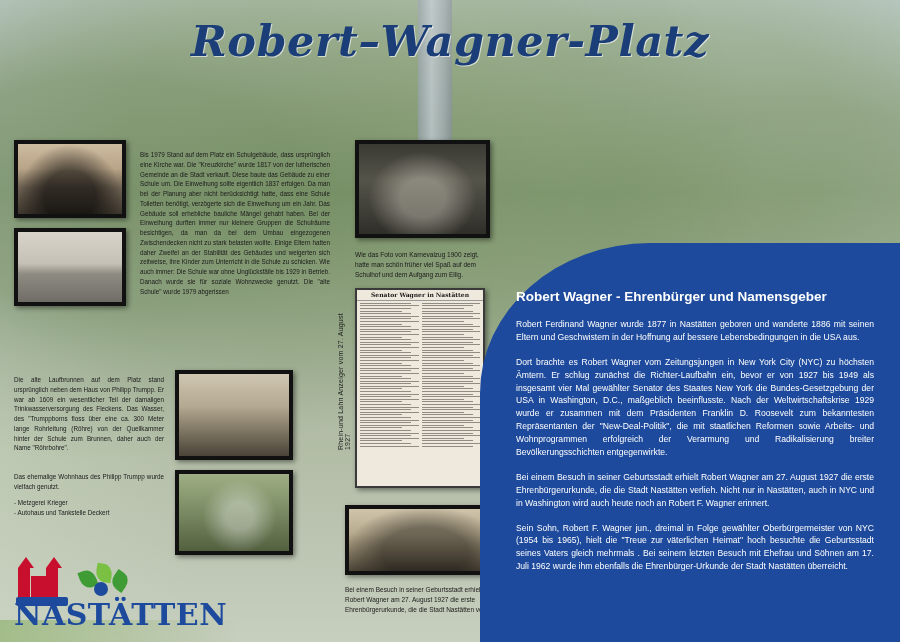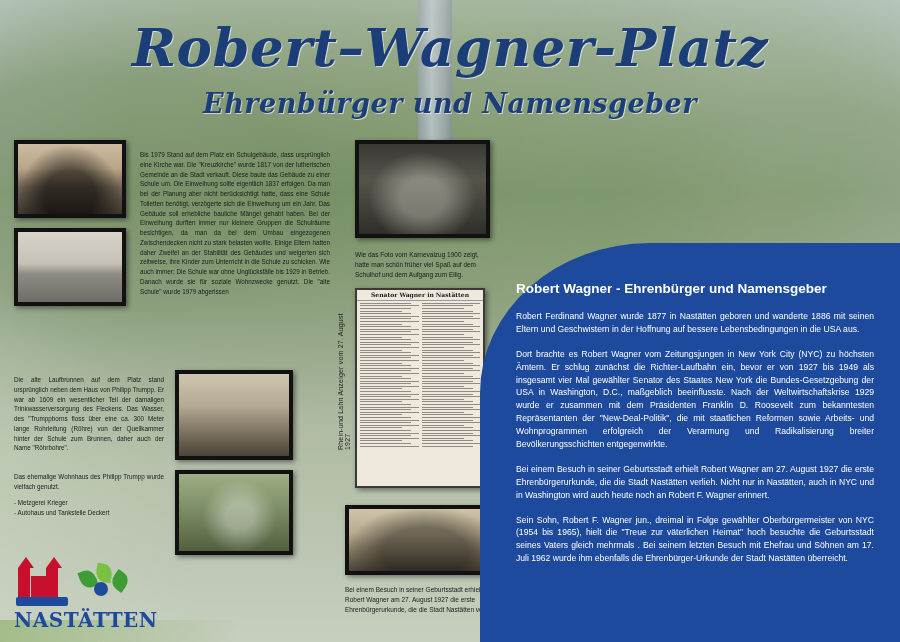--- a/index.html
+++ b/index.html
@@ -41,21 +41,21 @@
 
   
   .headline {
     position:absolute; top:16px; left:0; width:100%;
     text-align:center;
     color:#1b3d78;
     font-family:"DejaVu Serif", serif;
     letter-spacing:.5px;
   }
   .headline .h1 {
-    font-size:53px; font-weight:bold; font-style:italic;
+    font-size:43px; font-weight:bold; font-style:italic;
     text-shadow: 1px 1px 0 rgba(255,255,255,.6);
     white-space:nowrap;
   }
   .headline .h2 {
     font-size:27px; font-style:italic; font-weight:bold;
     margin-top:10px;
     text-shadow: 1px 1px 0 rgba(255,255,255,.6);
   }
 
   
@@ -150,39 +150,39 @@
   .blue-panel {
     position:absolute;
     right:0; top:243px;
     width:420px; height:399px;
     background:#1d4a9c;
     border-top-left-radius:170px 150px;
     color:#ffffff;
     padding:38px 26px 12px 36px;
   }
   .blue-panel h3 {
-    margin:0 0 14px 0;
+    margin:8px 0 14px 0;
     font-size:13.5px;
     font-weight:bold;
   }
   .blue-panel p {
     margin:12px 0 11px 0;
     font-size:8.6px;
     line-height:1.5;
     text-align:justify;
   }
 
   
   .logo {
     position:absolute; left:10px; bottom:8px; width:150px; height:78px;
   }
   .logo .town {
     font-family:"DejaVu Serif", serif;
     font-weight:bold;
-    font-size:20px;
+    font-size:30px;
     color:#1d4a9c;
     letter-spacing:.5px;
     position:absolute; left:4px; bottom:2px;
   }
   .crest {
     position:absolute; left:6px; top:0; width:52px; height:52px;
   }
   .crest .t1, .crest .t2 {
     position:absolute; bottom:10px; width:12px; background:#c8102e;
   }
@@ -216,21 +216,20 @@
 
 <div class="bg-photo">
   <div class="bg-trees"></div>
   <div class="bg-post"></div>
   <div class="bg-wash"></div>
   <div class="green-band"></div>
 </div>
 
 <div class="headline">
   <div class="h1">Robert–Wagner-Platz</div>
-  <div class="h2">Ehrenbürger und Namensgeber</div>
 </div>
 
 <div class="frame" style="left:14px; top:140px; width:112px; height:78px;">
   <div class="inner ph-sepia-crowd"></div>
 </div>
 
 <div class="frame" style="left:14px; top:228px; width:112px; height:78px;">
   <div class="inner ph-house"></div>
 </div>
 

